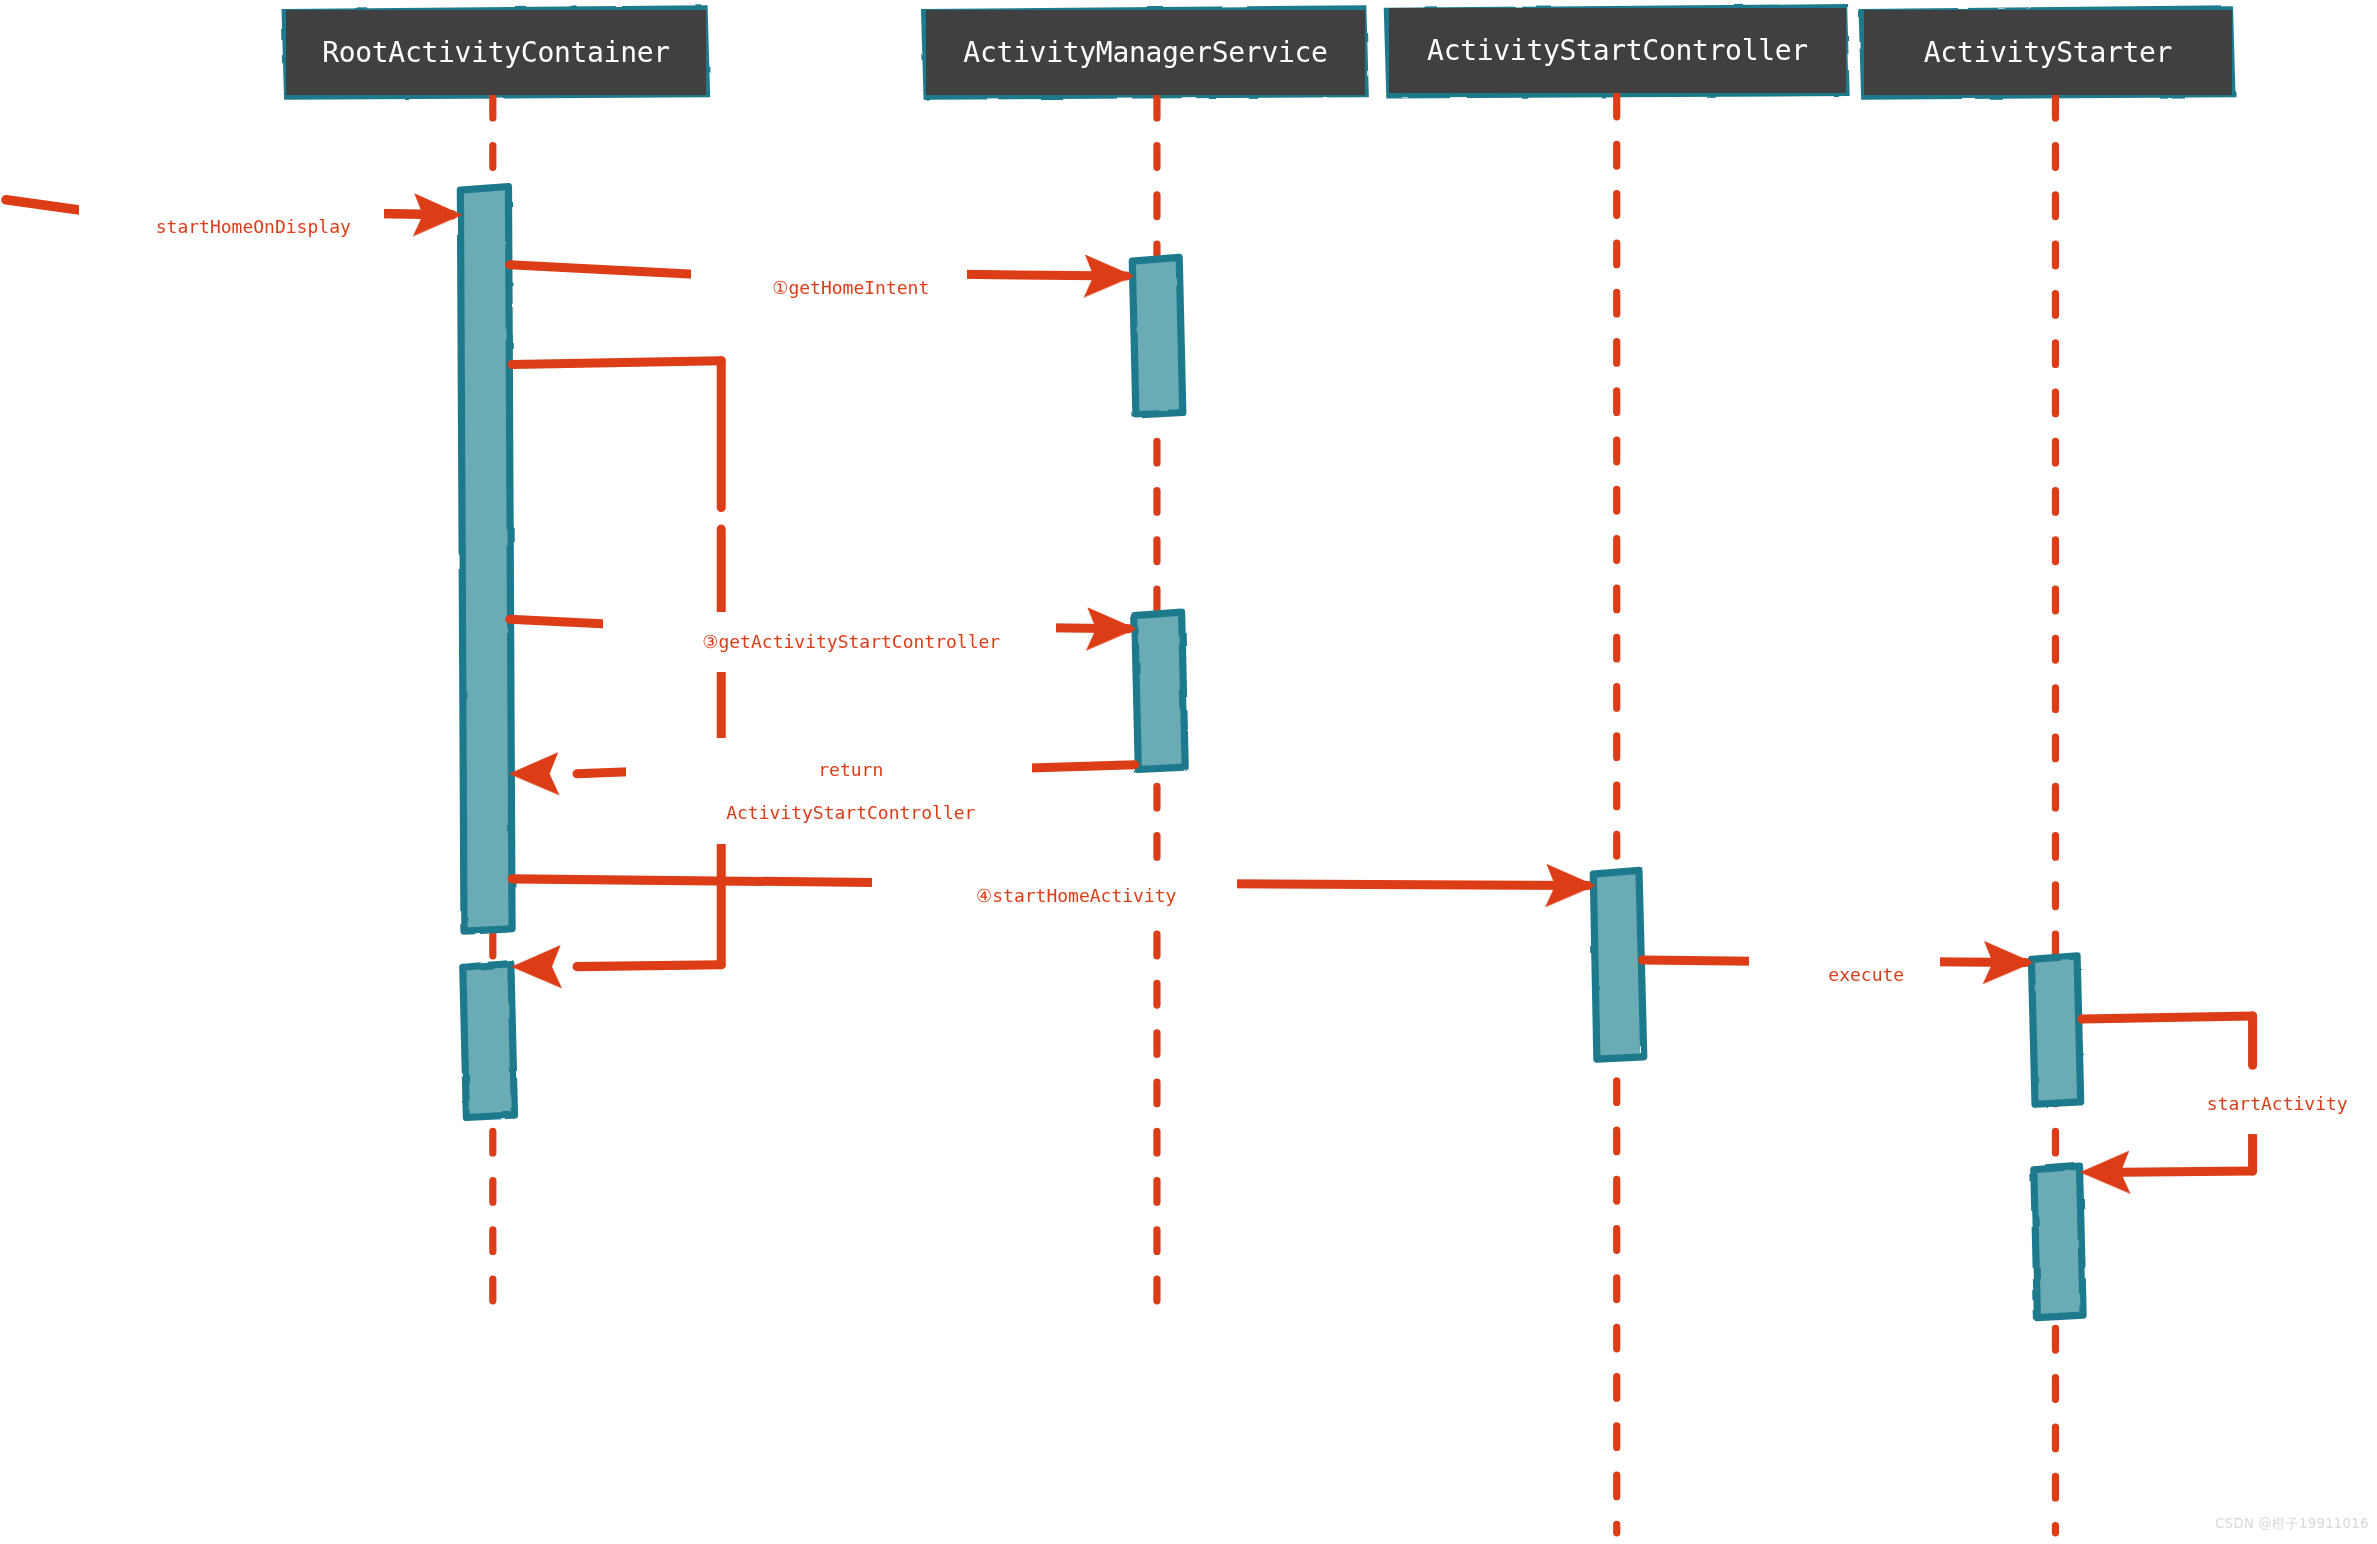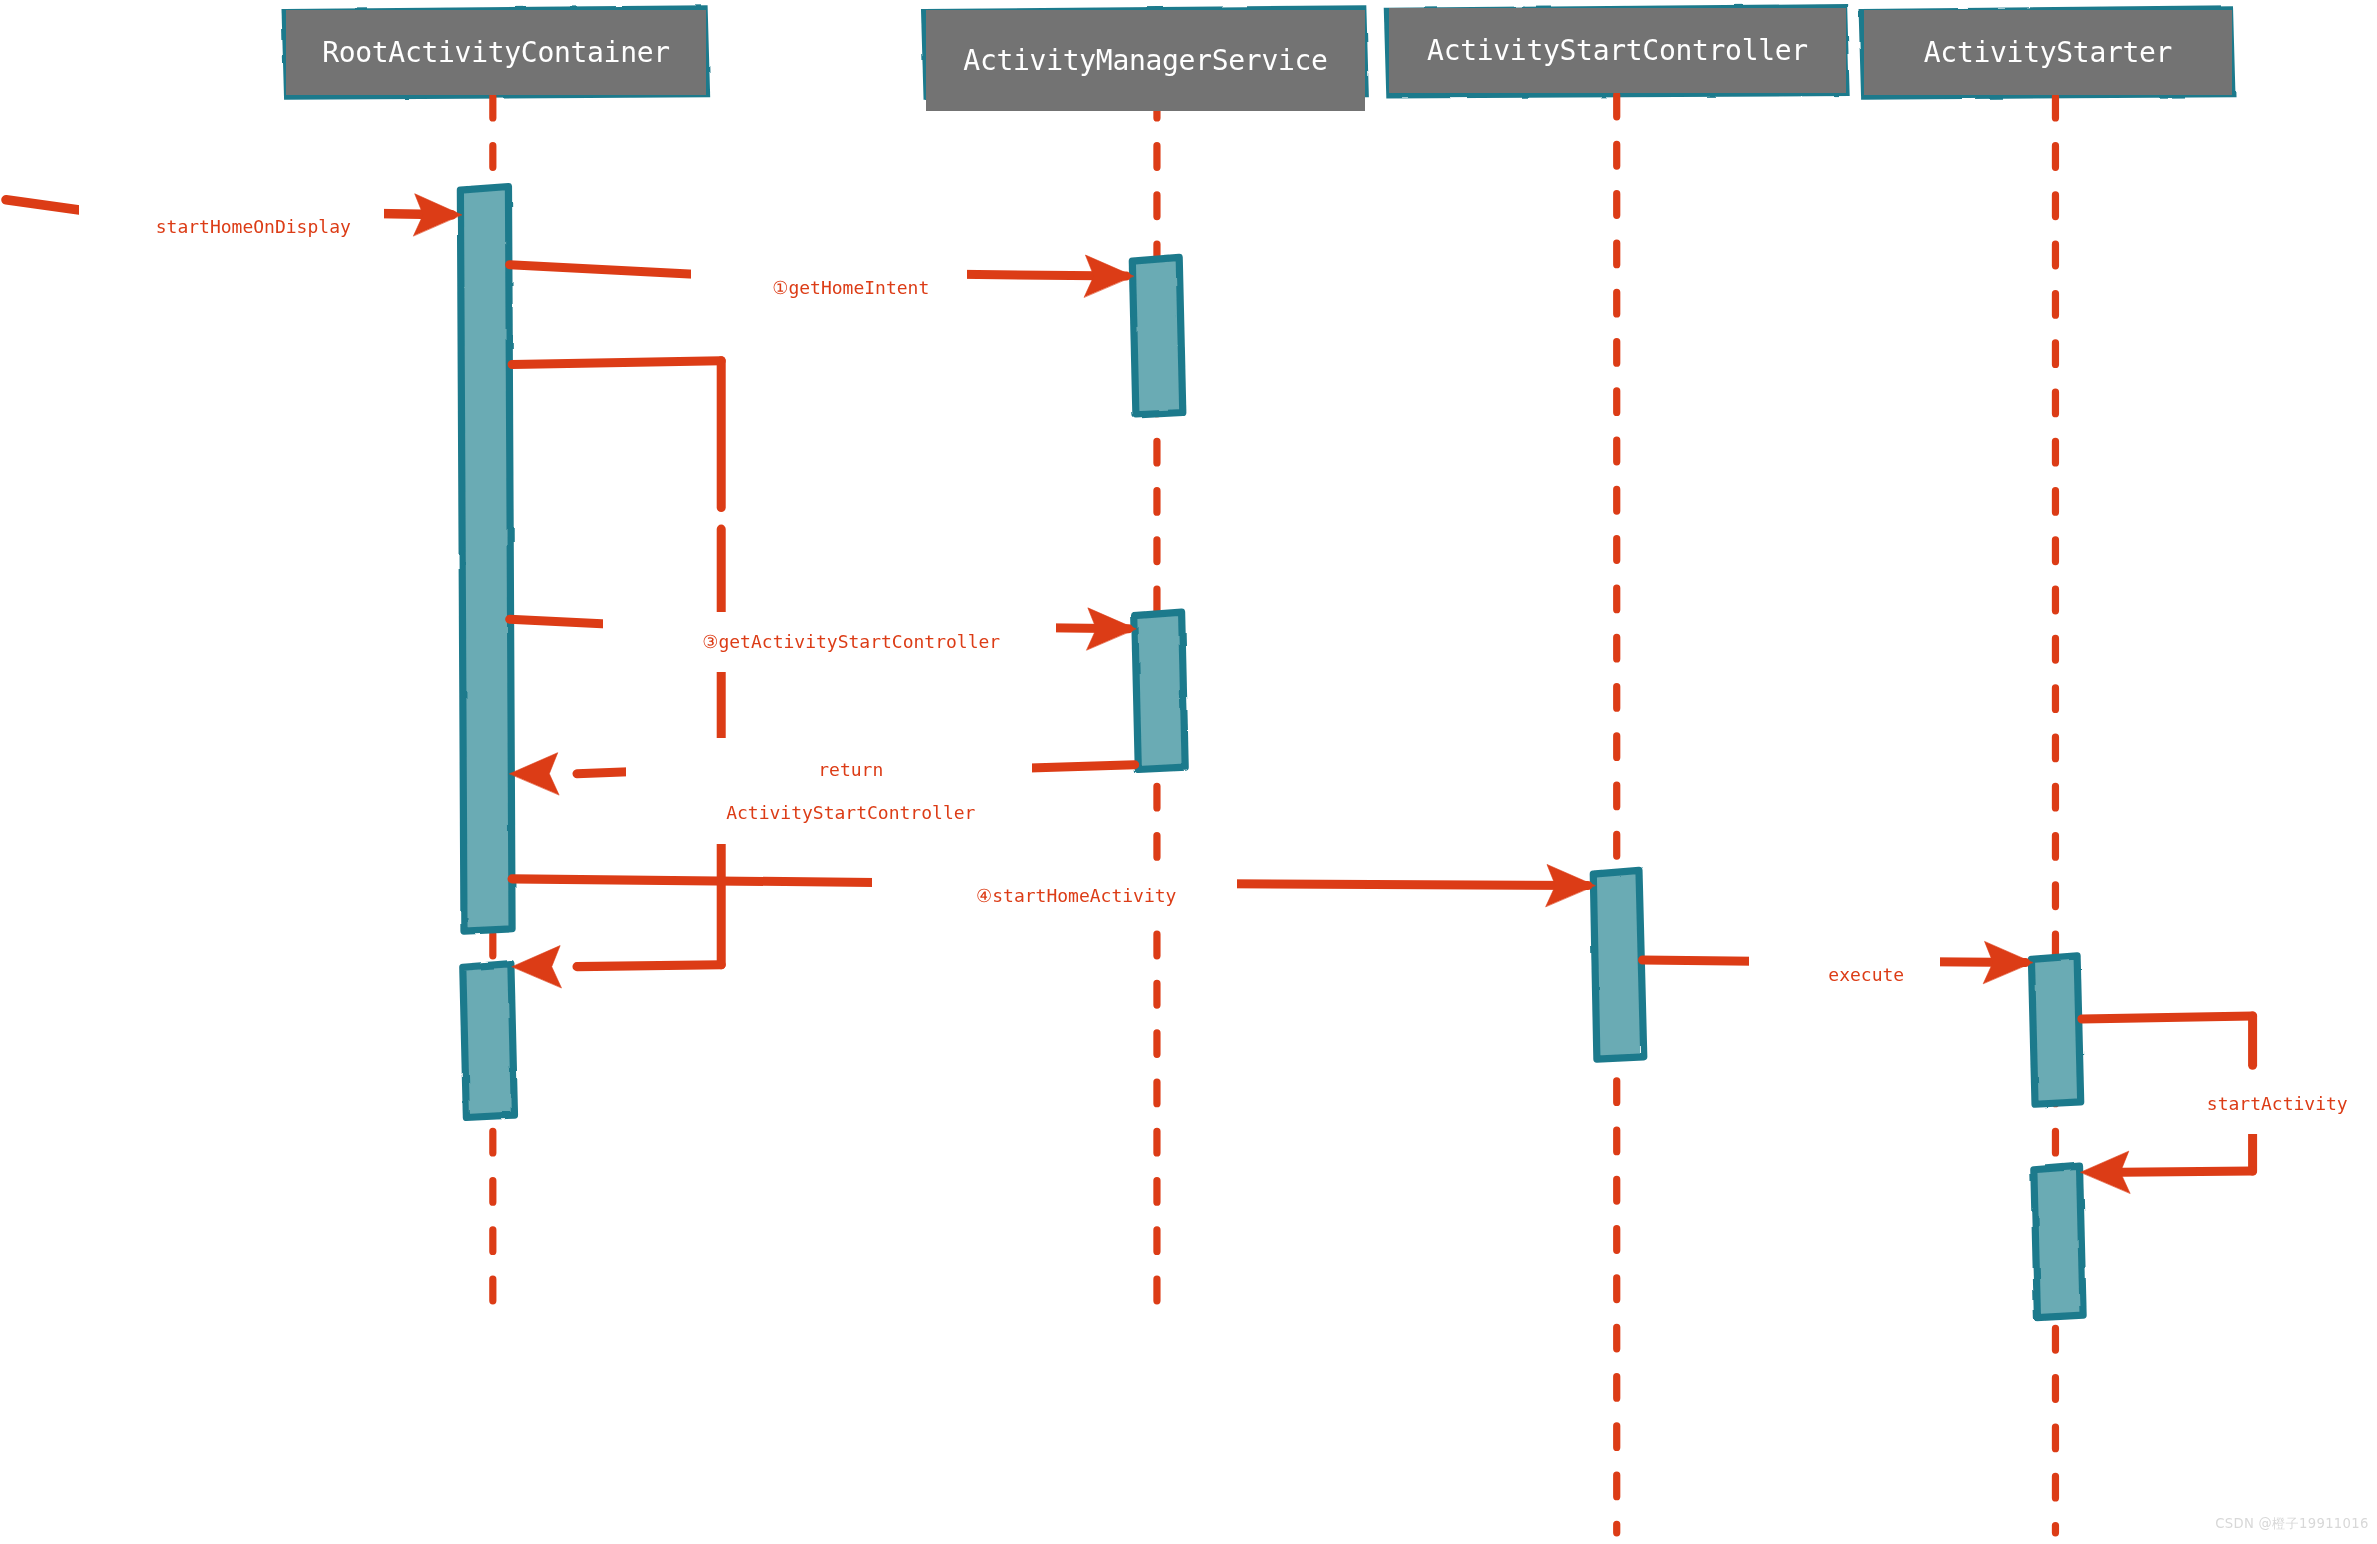--- a/index.html
+++ b/index.html
@@ -4,21 +4,21 @@
 <title>UML Sequence Diagram</title>
 <style>
   html,body{margin:0;padding:0;background:#ffffff;}
   body{font-family:"DejaVu Sans Mono",monospace;}
   #canvas{position:relative;width:2377px;height:1545px;background:#ffffff;overflow:hidden;}
   svg.layer{position:absolute;left:0;top:0;width:2377px;height:1545px;overflow:visible;}
 
   .participant{
     position:absolute;
     display:flex;align-items:center;justify-content:center;
-    background:#737373;
+    background:#404040;
     color:#ffffff;
     font-family:"DejaVu Sans Mono",monospace;
     font-size:28px;
     letter-spacing:-0.3px;
     white-space:nowrap;
     z-index:6;
   }
   .msg-label{
     position:absolute;
     color:#dc3c16;
@@ -169,21 +169,21 @@
         <path d="M3748,1846 L3748,1948" stroke-width="15" fill="none"></path>
         <path d="M3748,1948 L3530,1950" stroke-width="15" fill="none"></path>
         <path d="M3462,1950 L3542,1915 L3528,1950 L3544,1985 Z"></path>
       </g>
     </g>
   </svg>
 
   <div class="participant" style="left:286px;top:9.6px;width:420px;height:85px;">
     <span>RootActivityContainer</span>
   </div>
-  <div class="participant" style="left:926px;top:9.6px;width:439px;height:101px;">
+  <div class="participant" style="left:926px;top:9.6px;width:439px;height:85px;">
     <span>ActivityManagerService</span>
   </div>
   <div class="participant" style="left:1389px;top:8.4px;width:457px;height:85px;">
     <span>ActivityStartController</span>
   </div>
   <div class="participant" style="left:1864px;top:9.6px;width:368px;height:85px;">
     <span>ActivityStarter</span>
   </div>
 
   <div class="msg-label" style="left:79px;top:197px;width:298px;">

